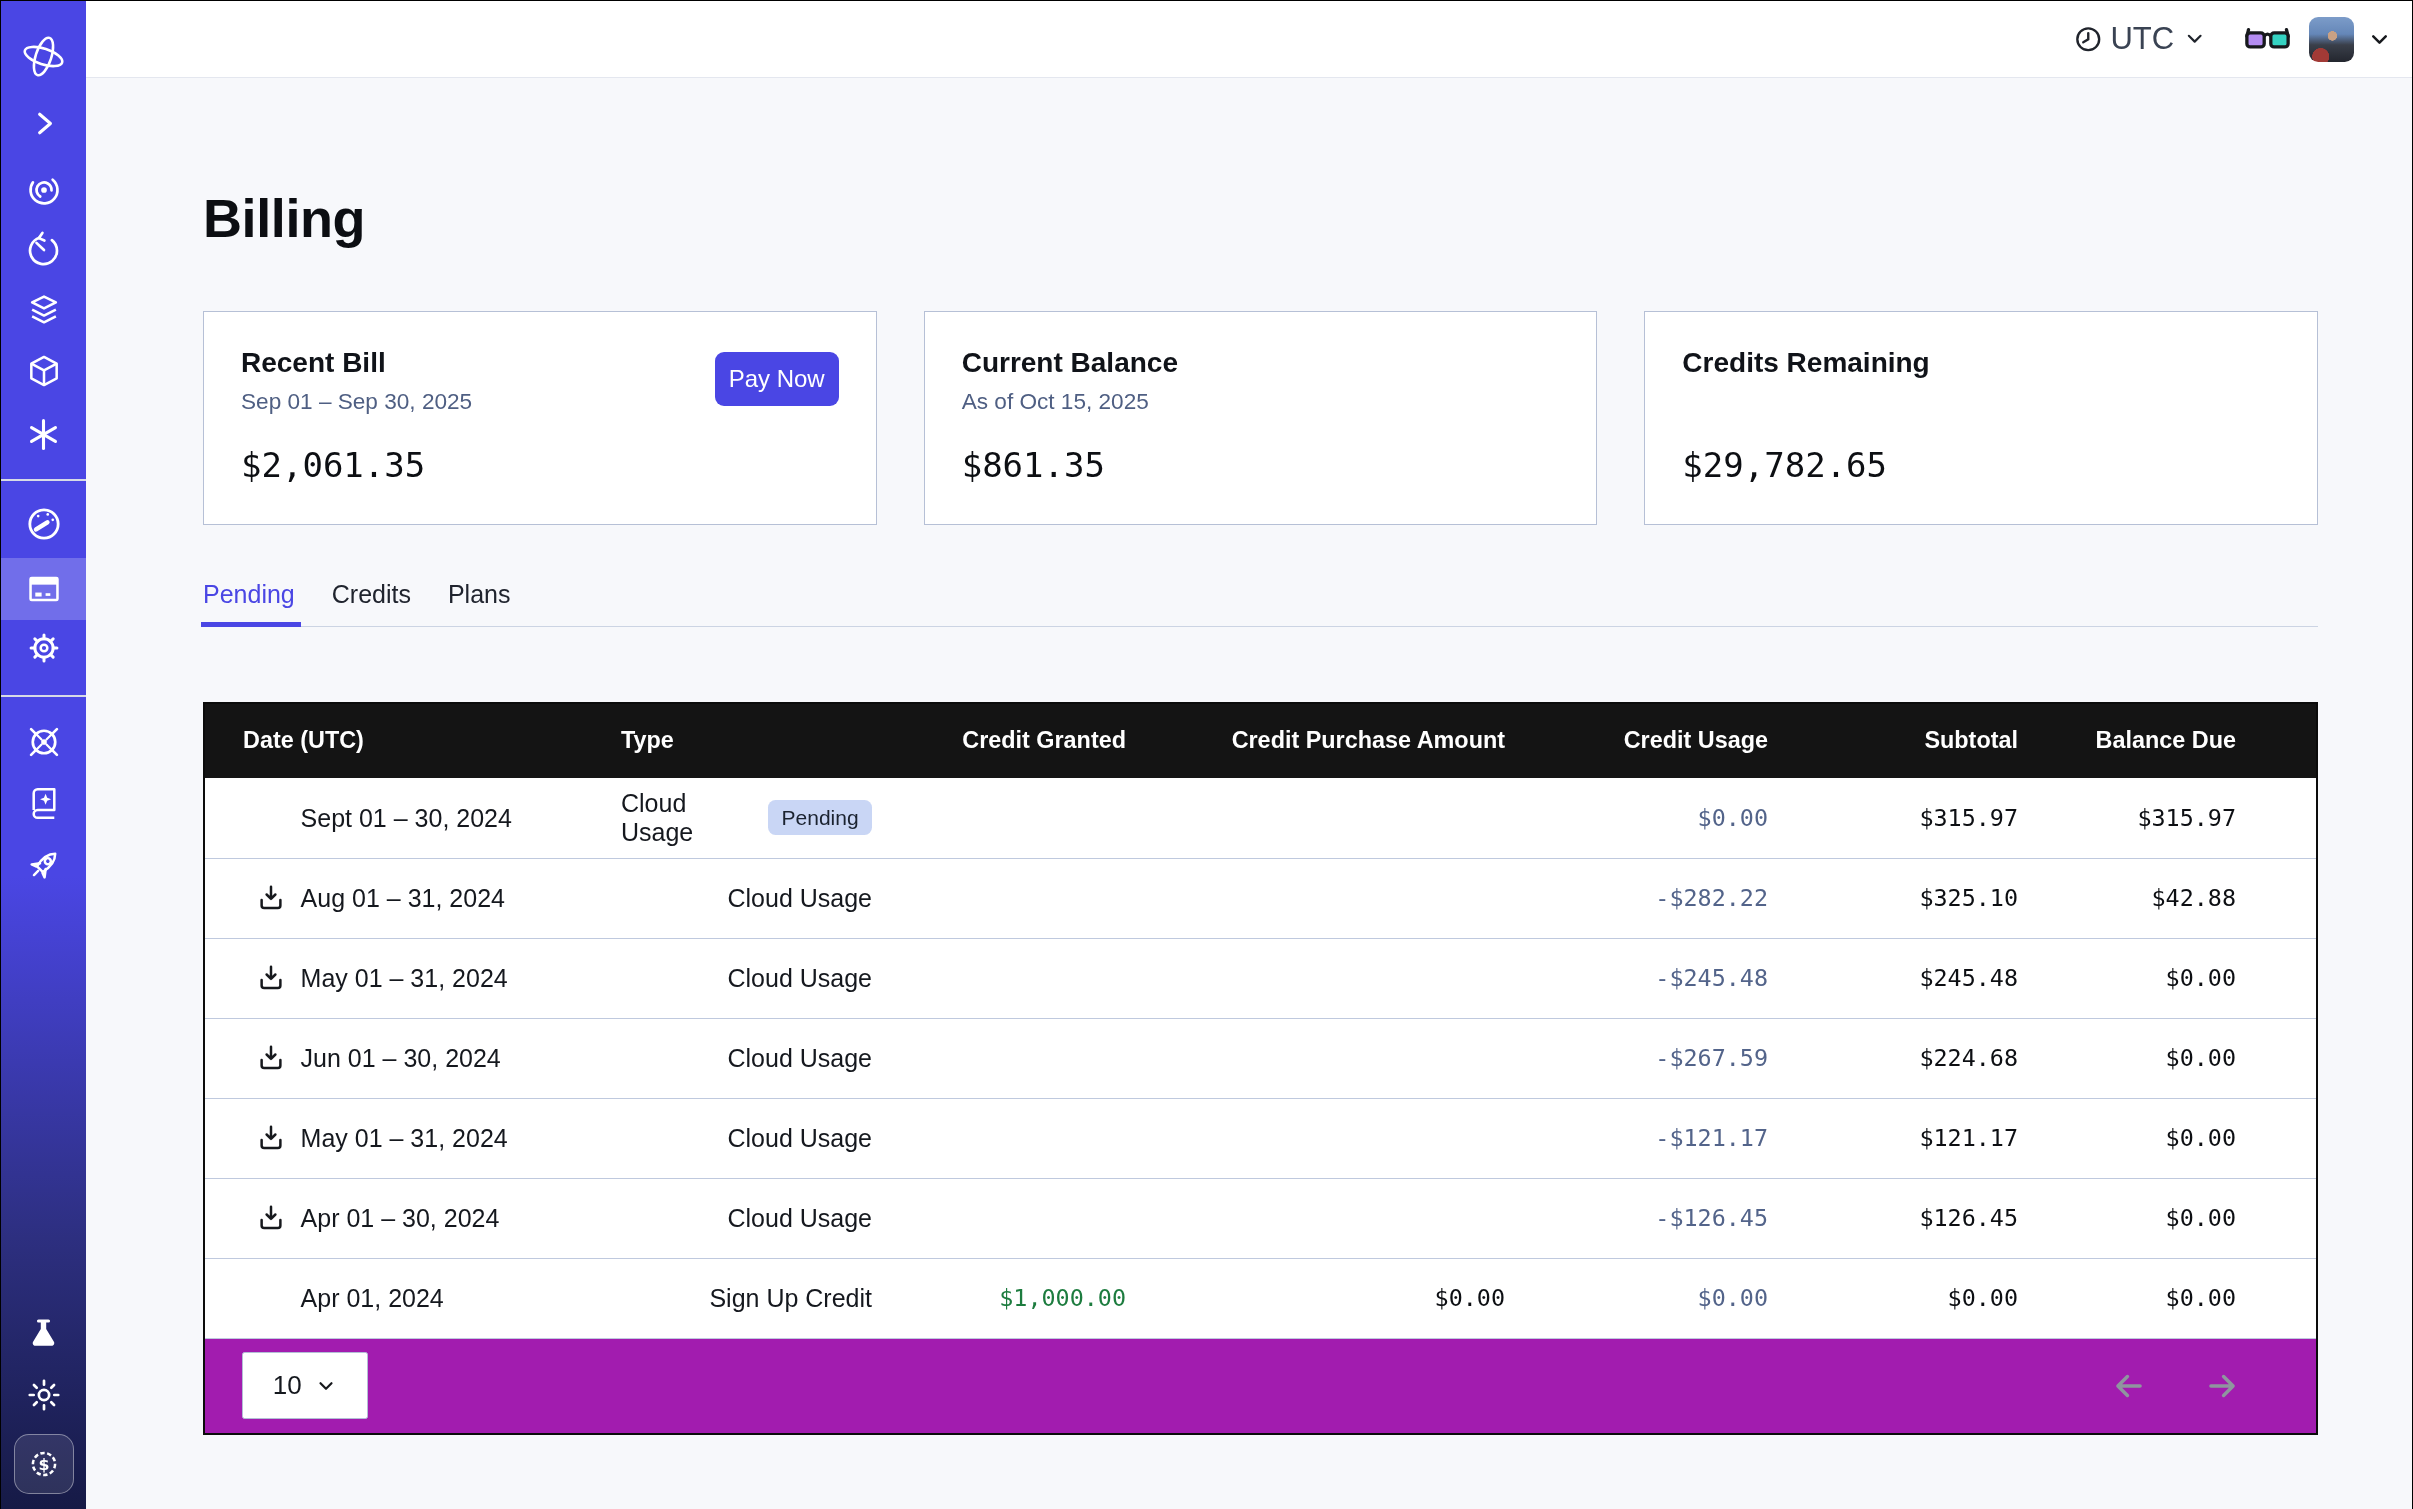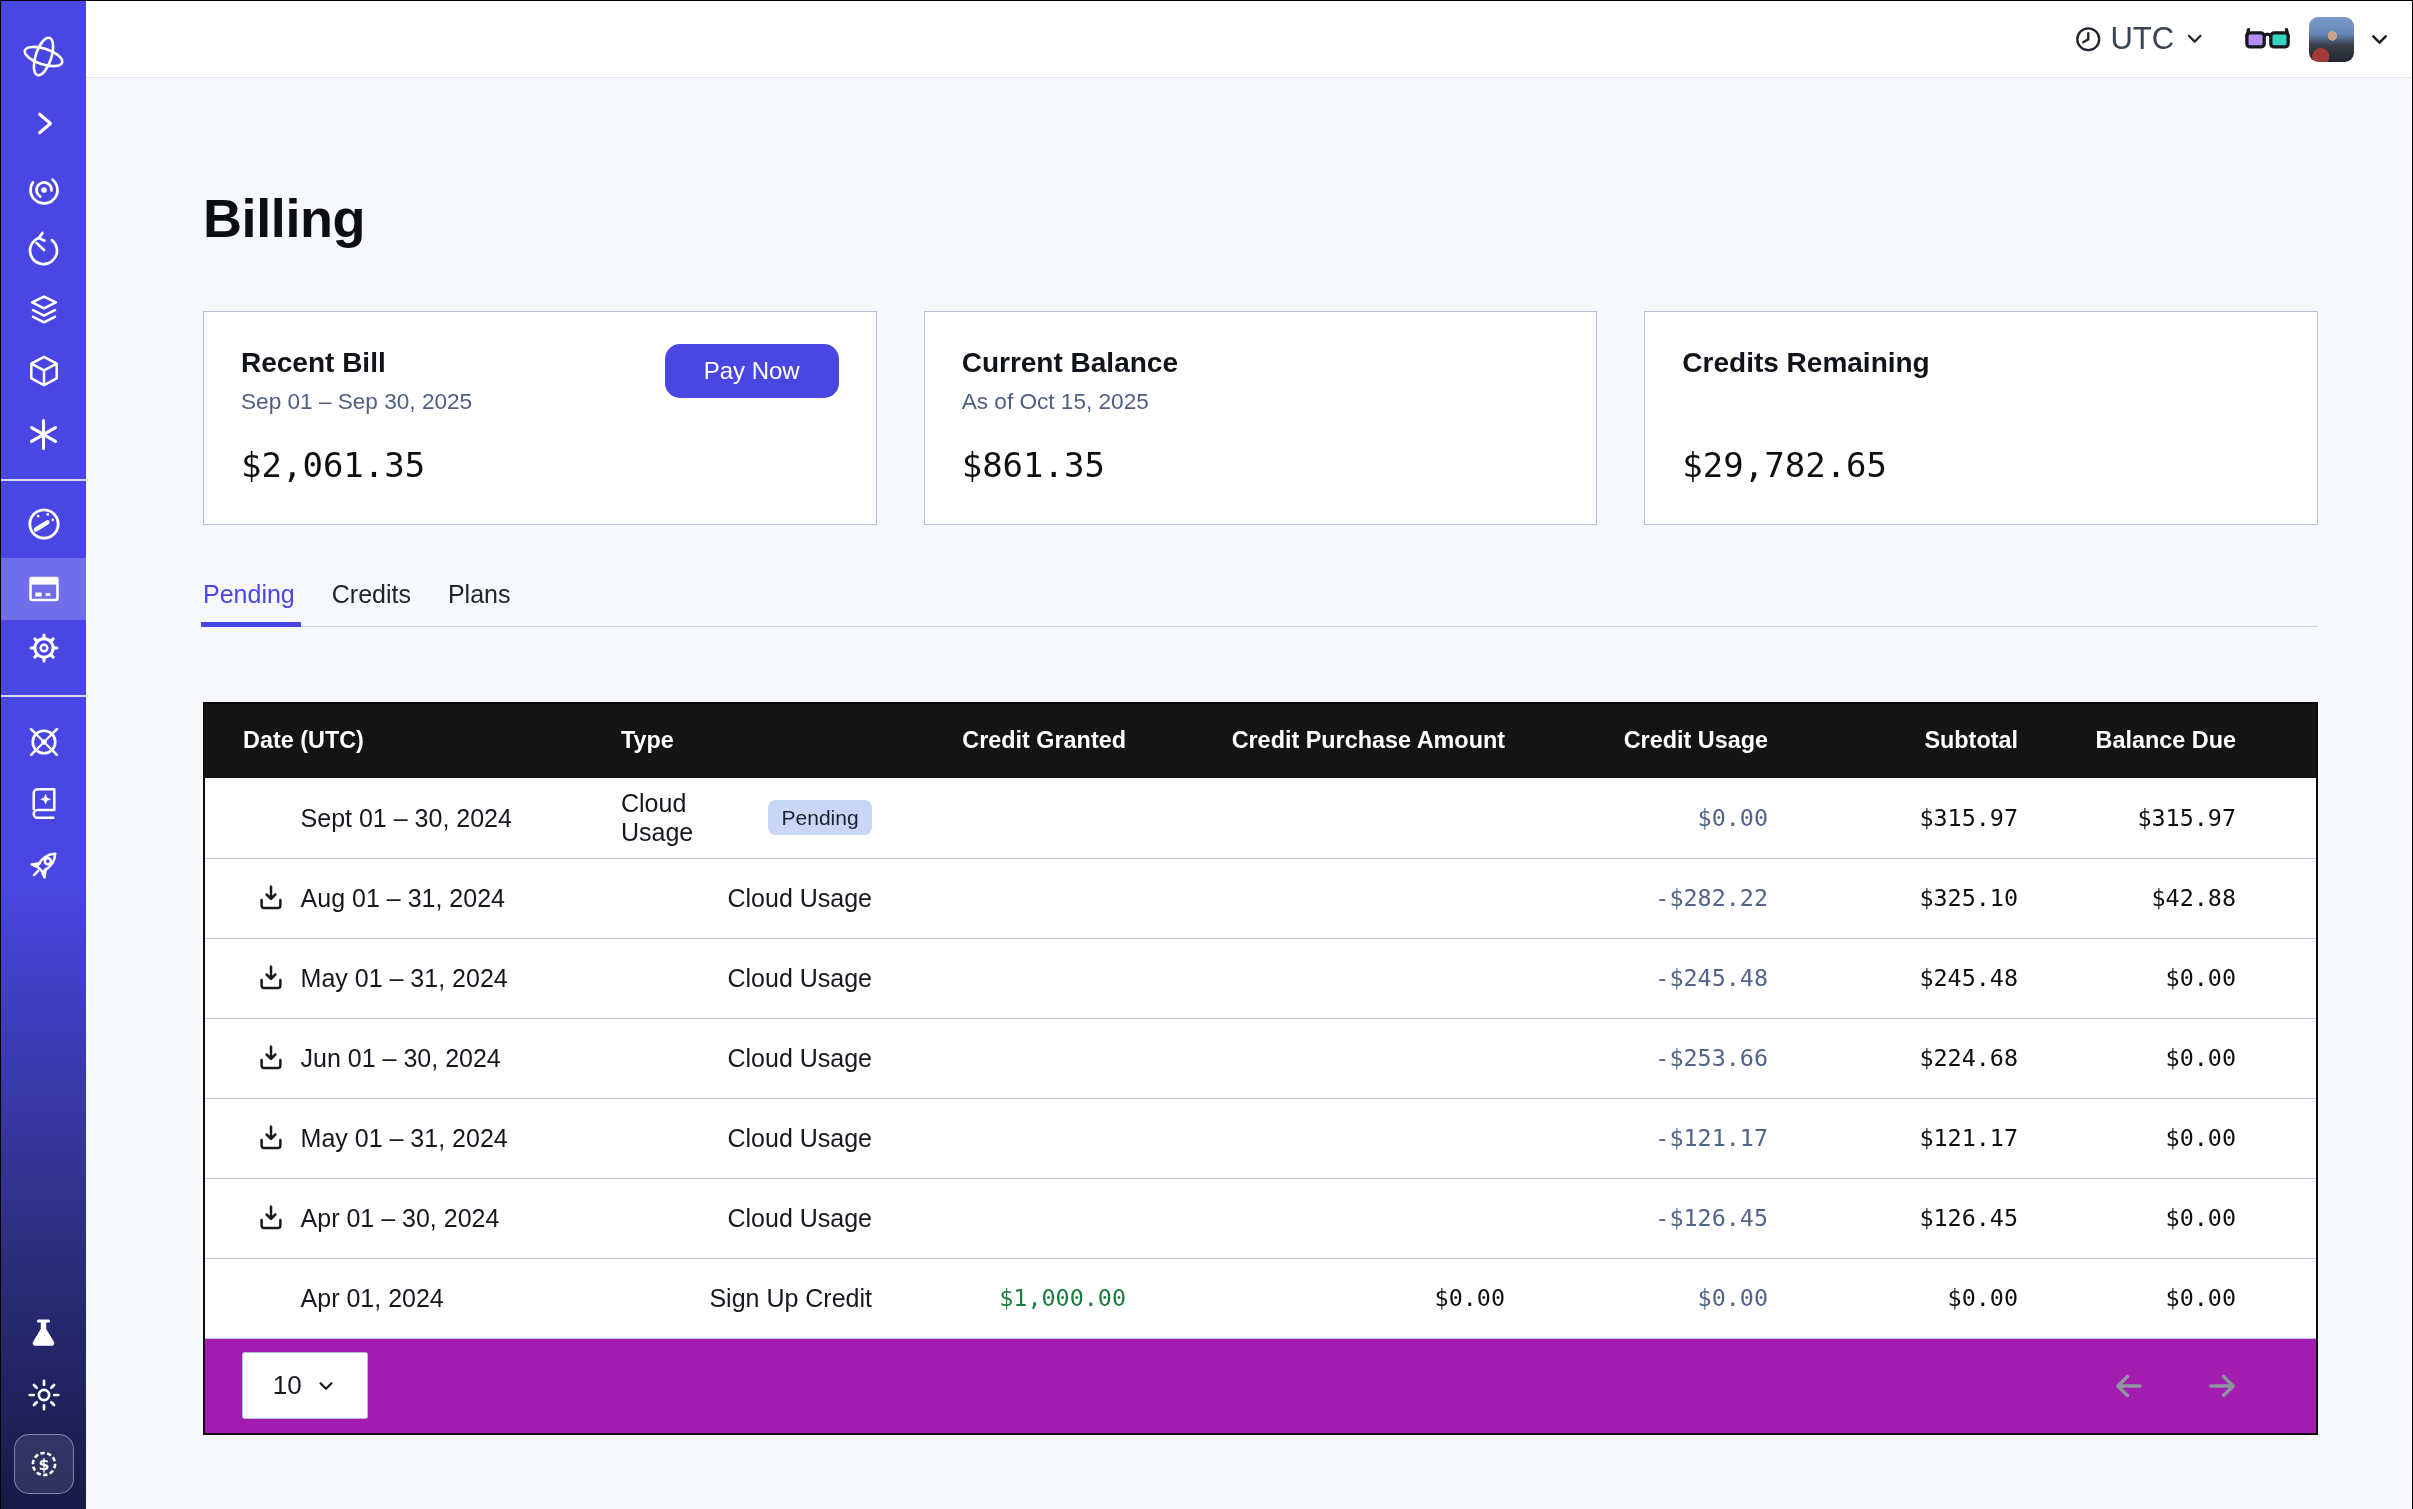--- a/index.html
+++ b/index.html
@@ -64,24 +64,24 @@
   .cards { display:flex; gap:47px; margin-top:56px; }
   .card {
     flex:1; height:214px;
     background:#fff; border:1.7px solid #b6c0d6;
     padding:33px 37px; position:relative;
   }
   .card-title { font-size:28px; font-weight:700; color:#101319; line-height:35px; }
   .card-sub { font-size:22.6px; color:#4f5f83; margin-top:8.4px; min-height:28.5px; line-height:28.5px; }
   .card-amount { font-family:"DejaVu Sans Mono", monospace; font-size:34px; color:#0d0f13; margin-top:28.5px; }
   .pay-btn {
-    position:absolute; top:32px; right:37px;
+    position:absolute; top:40px; right:37px;
     background:#4a46e4; color:#fff; border:none; cursor:pointer;
     font-size:24px; font-family:"Liberation Sans", sans-serif;
-    padding:0 39px; height:54px; border-radius:15px;
+    padding:0 14px; height:54px; border-radius:9px;
   }
 
   
   .tabs { margin-top:55px; border-bottom:1.7px solid #ccd4e3; display:flex; }
   .tab {
     font-size:25px; color:#20242e; padding-bottom:16.7px; margin-right:37px;
     cursor:pointer; position:relative; font-weight:500;
   }
   .tab.active { color:#4a46e4; }
   .tab.active::after {
@@ -401,21 +401,21 @@
         </svg>
       </span>
       <span class="date-text">Jun 01 – 30, 2024</span>
     </div>
     <div class="cell type-cell">
       <span class="type-text">Cloud Usage</span>
 
     </div>
     <div class="money granted col-r m-granted"></div>
     <div class="money col-r m-purchase"></div>
-    <div class="money usage col-r m-usage">-$253.66</div>
+    <div class="money usage col-r m-usage">-$267.59</div>
     <div class="money col-r m-subtotal">$224.68</div>
     <div class="money col-r m-balance">$0.00</div>
   </div>
 
   <div class="t-row">
     <div class="cell date-cell">
       <span class="dl-btn">
         <svg width="30" height="30" viewBox="0 0 24 24" fill="none" stroke="#17191d" stroke-width="2" stroke-linecap="round" stroke-linejoin="round">
           <path d="M12 3 V12.5 M8.5 9.2 L12 12.7 L15.5 9.2"></path>
           <path d="M4.5 13.5 V18 a2 2 0 0 0 2 2 H17.5 a2 2 0 0 0 2 -2 V13.5"></path>

